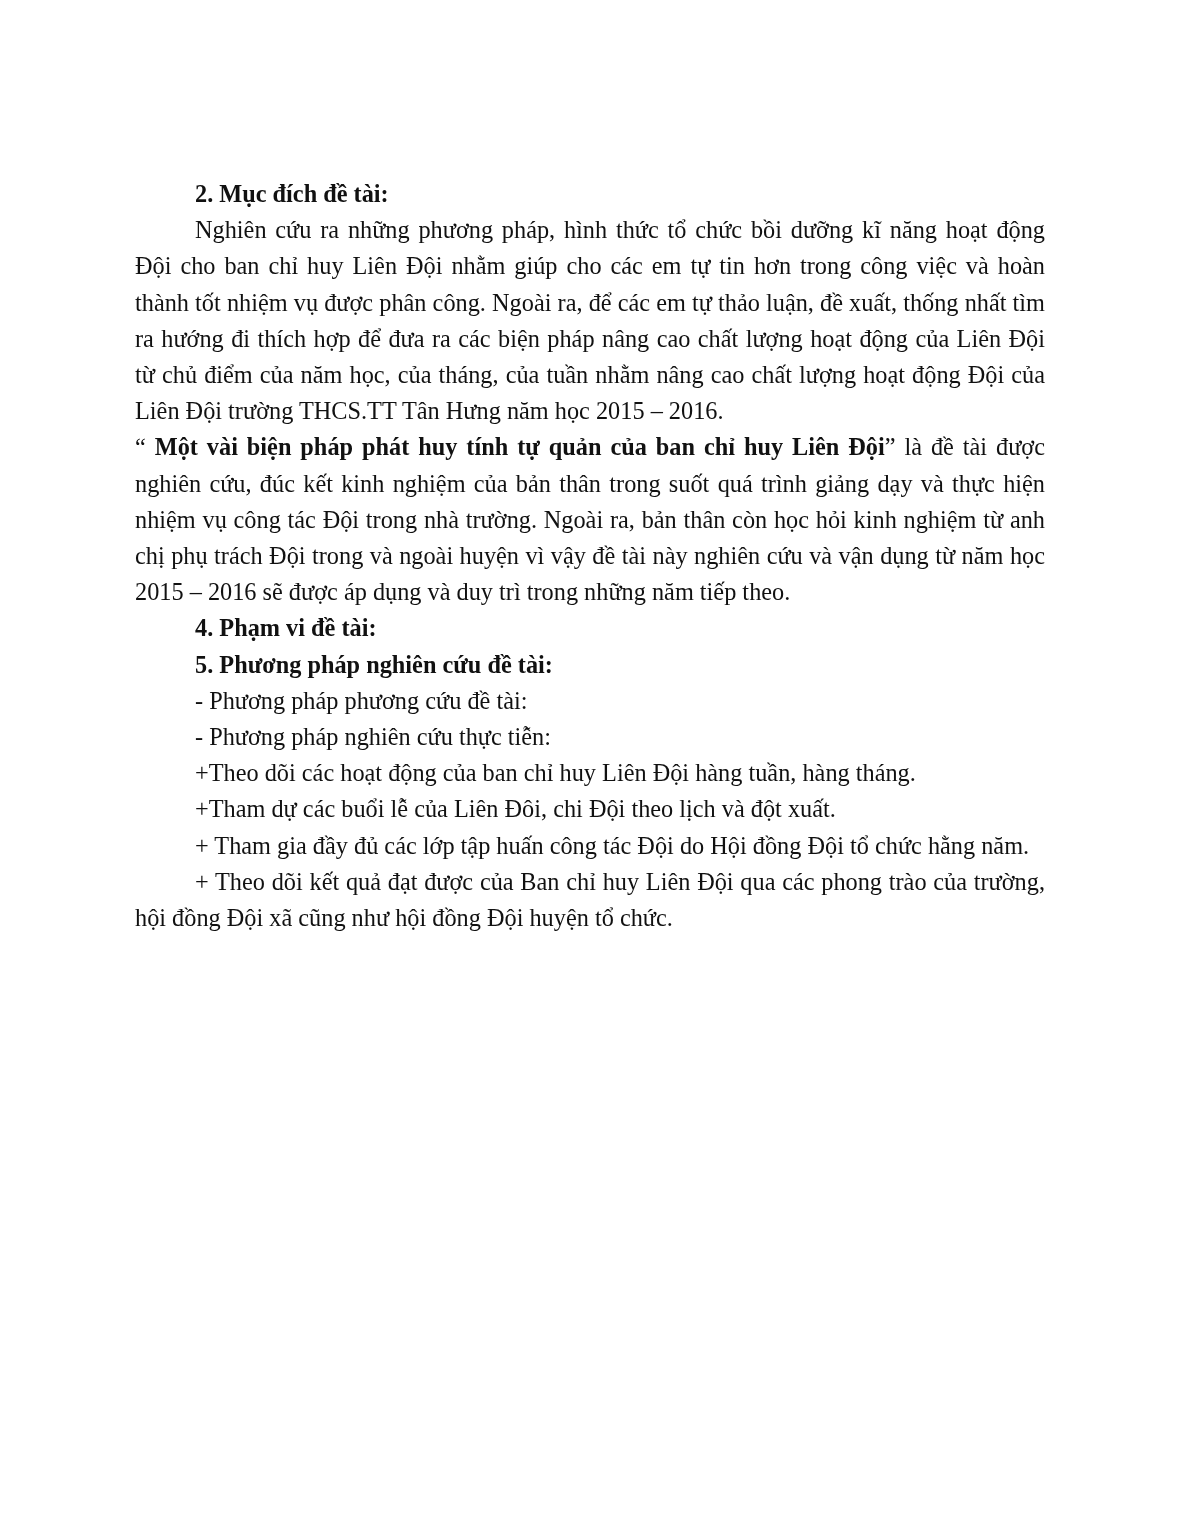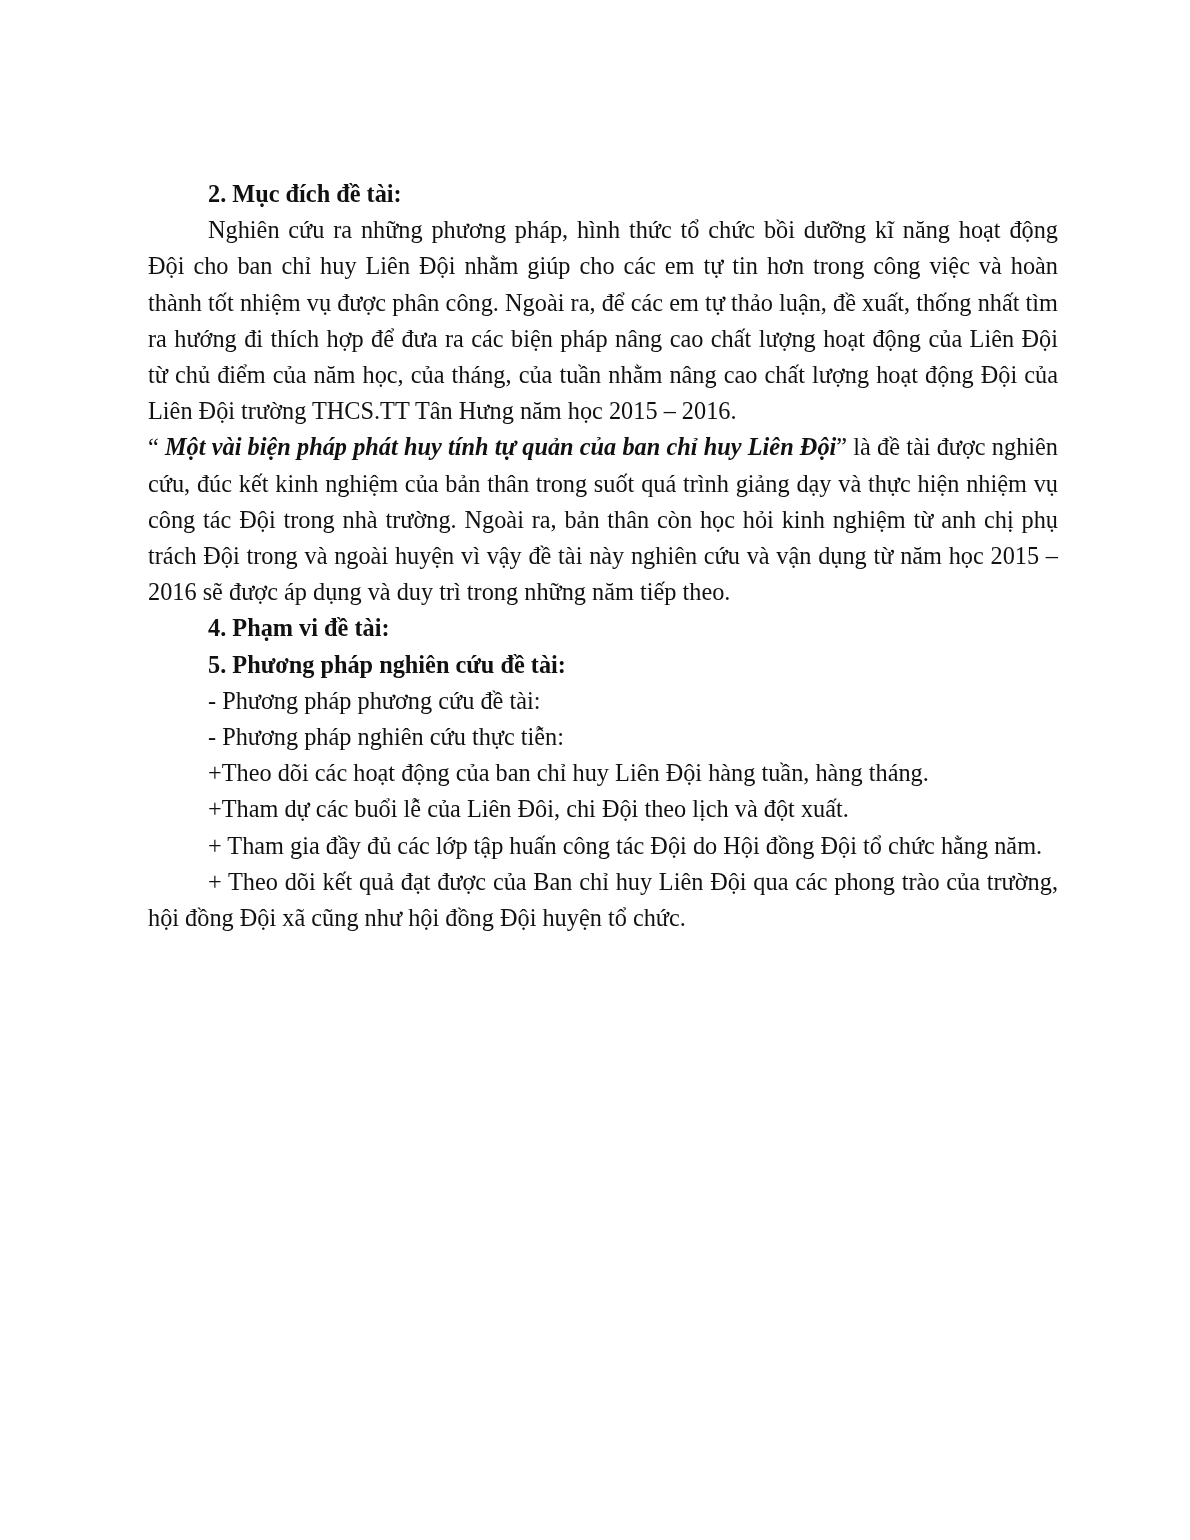--- a/index.html
+++ b/index.html
@@ -1,25 +1,25 @@
 <!DOCTYPE html>
 <html><head>
 <meta charset="utf-8">
 <style>
   html, body { margin: 0; padding: 0; background: #ffffff; }
   body { width: 1190px; height: 1540px; position: relative; overflow: hidden; }
   .page {
-    position: absolute; left: 148px; top: 176px; width: 910px;
+    position: absolute; left: 135px; top: 176px; width: 910px;
     font-family: "Liberation Serif", "DejaVu Serif", serif;
     font-size: 24.3px; line-height: 36.2px; color: #111111;
   }
   .page p { margin: 0; text-align: justify; text-align-last: left; }
   .indent { text-indent: 60px; }
   .heading { font-weight: bold; padding-left: 60px; }
-  .bi { font-weight: bold; font-style: italic; }
+  .bi { font-weight: bold; }
 </style>
 </head>
 <body>
 
 <div class="page">
 
   <p class="heading">2. Mục đích đề tài:</p>
   <p class="indent">Nghiên cứu ra những phương pháp, hình thức tổ chức bồi dưỡng kĩ năng hoạt động Đội cho ban chỉ huy Liên Đội nhằm giúp cho các em tự tin hơn trong công việc và hoàn thành tốt nhiệm vụ được phân công. Ngoài ra, để các em tự thảo luận, đề xuất, thống nhất tìm ra hướng đi thích hợp để đưa ra các biện pháp nâng cao chất lượng hoạt động của Liên Đội từ chủ điểm của năm học, của tháng, của tuần nhằm nâng cao chất lượng hoạt động Đội của Liên Đội trường THCS.TT Tân Hưng năm học 2015 – 2016.</p>
 
   <p><span>“ </span><span class="bi">Một vài biện pháp phát huy tính tự quản của ban chỉ huy Liên Đội</span><span>” là đề tài được nghiên cứu, đúc kết kinh nghiệm của bản thân trong suốt quá trình giảng dạy và thực hiện nhiệm vụ công tác Đội trong nhà trường. Ngoài ra, bản thân còn học hỏi kinh nghiệm từ anh chị phụ trách Đội trong và ngoài huyện vì vậy đề tài này nghiên cứu và vận dụng từ năm học 2015 – 2016 sẽ được áp dụng và duy trì trong những năm tiếp theo.</span></p>

